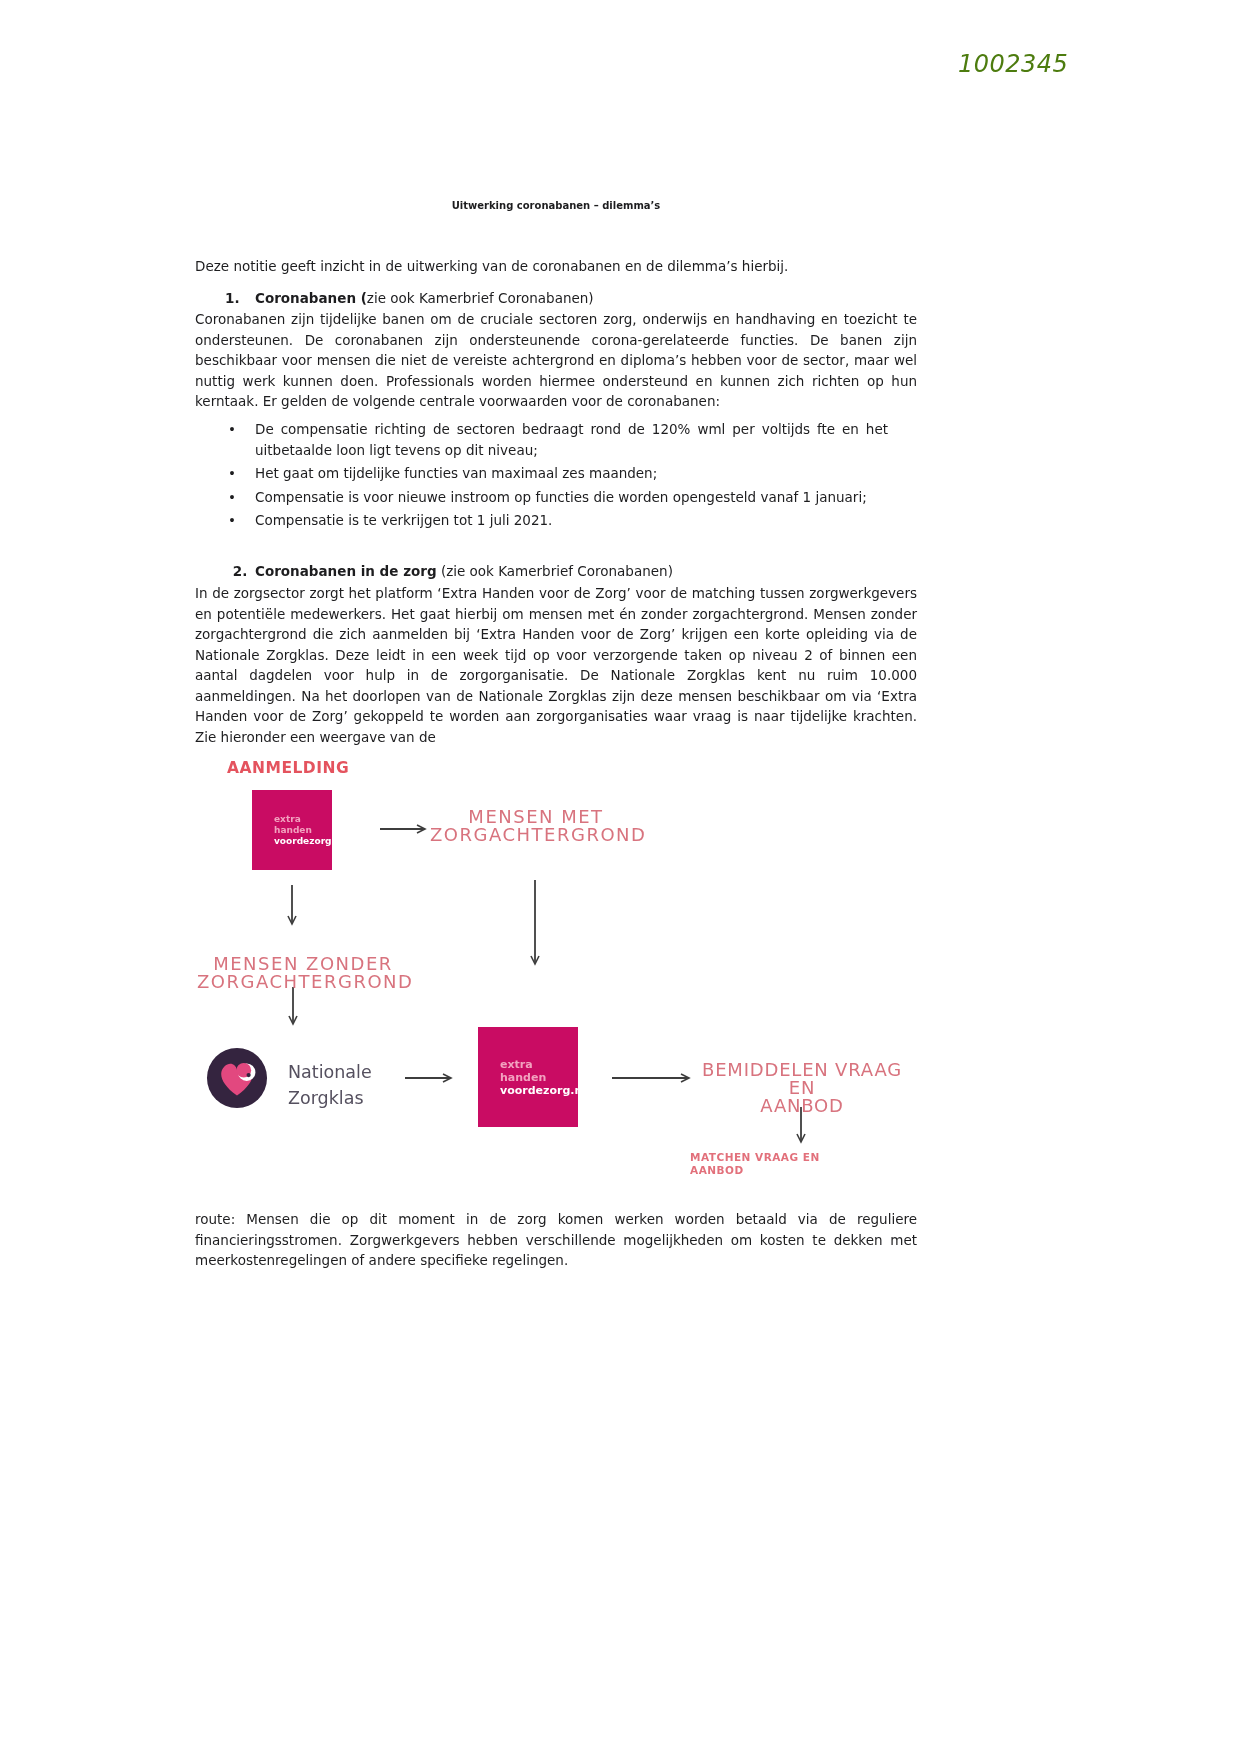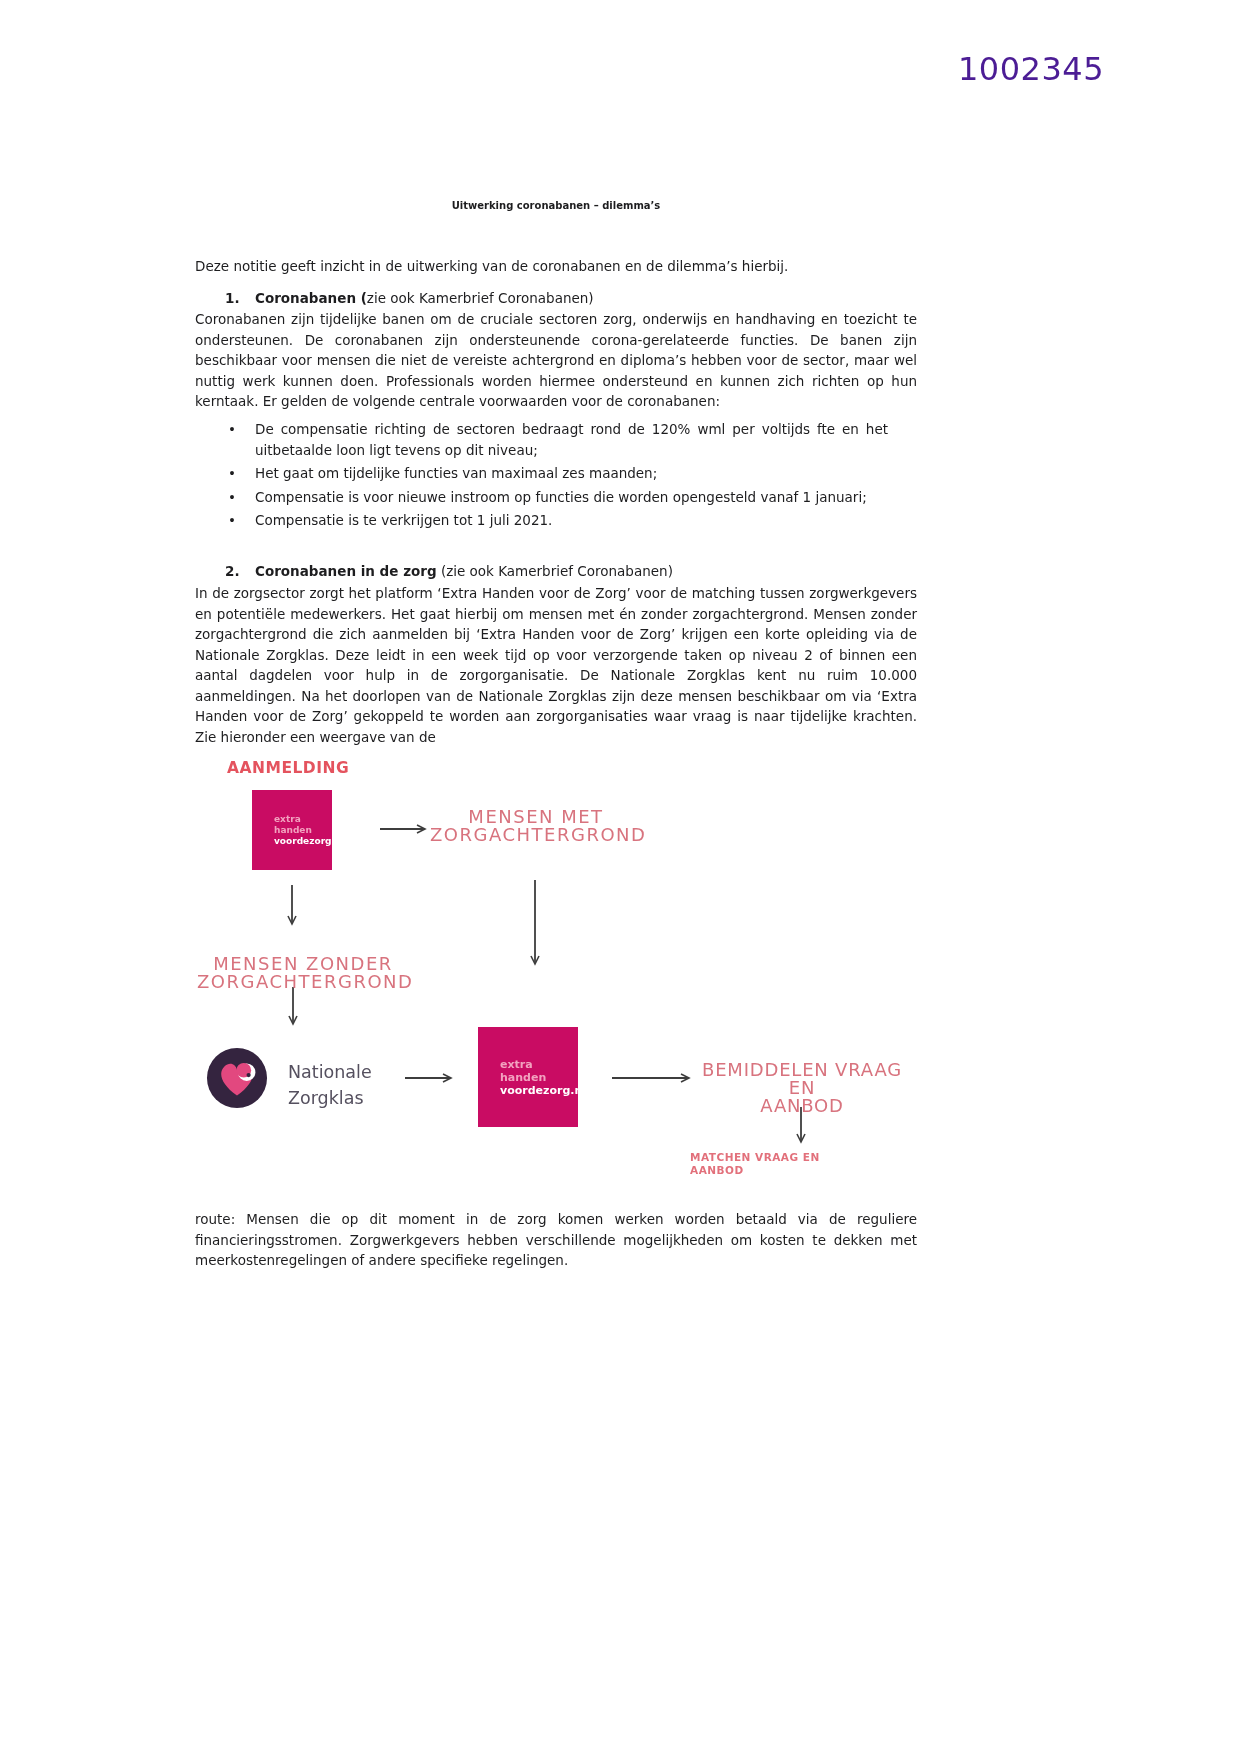--- a/index.html
+++ b/index.html
@@ -2,32 +2,32 @@
 <html><head>
 <meta charset="utf-8">
 <style>
   * { margin:0; padding:0; box-sizing:border-box; }
   html,body { background:#ffffff; }
   .page {
     position:relative; width:1241px; height:1754px; background:#ffffff;
     font-family:"DejaVu Sans","Liberation Sans",sans-serif; color:#1d1d1f;
     overflow:hidden; margin:0 auto;
   }
-  .doc-number { position:absolute; left:958px; top:50px; font-size:32px; color:#4c1d95; letter-spacing:0.5px; }
+  .doc-number { position:absolute; left:958px; top:50px; font-size:24px; color:#4d7c0f; letter-spacing:0.5px;font-style:italic; }
 
   .content { position:absolute; left:195px; top:0; width:722px; font-size:13.5px; line-height:20.5px; }
   .title { position:absolute; top:196px; left:0; width:100%; text-align:center; font-weight:700; font-size:10px; }
   .intro { position:absolute; top:256px; left:0; width:722px; }
 
   .sec-heading { position:absolute; left:30px; white-space:nowrap; }
   .sec-heading .num { display:inline-block; min-width:30px; font-weight:700; }
   .sec-heading .hb { font-weight:700; }
   .sec-heading .hr { font-weight:400; }
   .s1-heading { top:288px; }
-  .s2-heading { top:561px; }
+  .s2-heading { top:561px;text-align:center; }
 
   .body-par { position:absolute; left:0; width:722px; text-align:justify; }
   .s1-body { top:309px; }
   .s2-body { top:583px; }
   .route-par { top:1209px; }
 
   .bullets { position:absolute; top:419px; left:33px; width:660px; list-style:none; }
   .bullets li { position:relative; padding-left:27px; margin-bottom:3px; text-align:justify; }
   .bullets li::before { content:"\2022"; position:absolute; left:0; top:0; }
 

